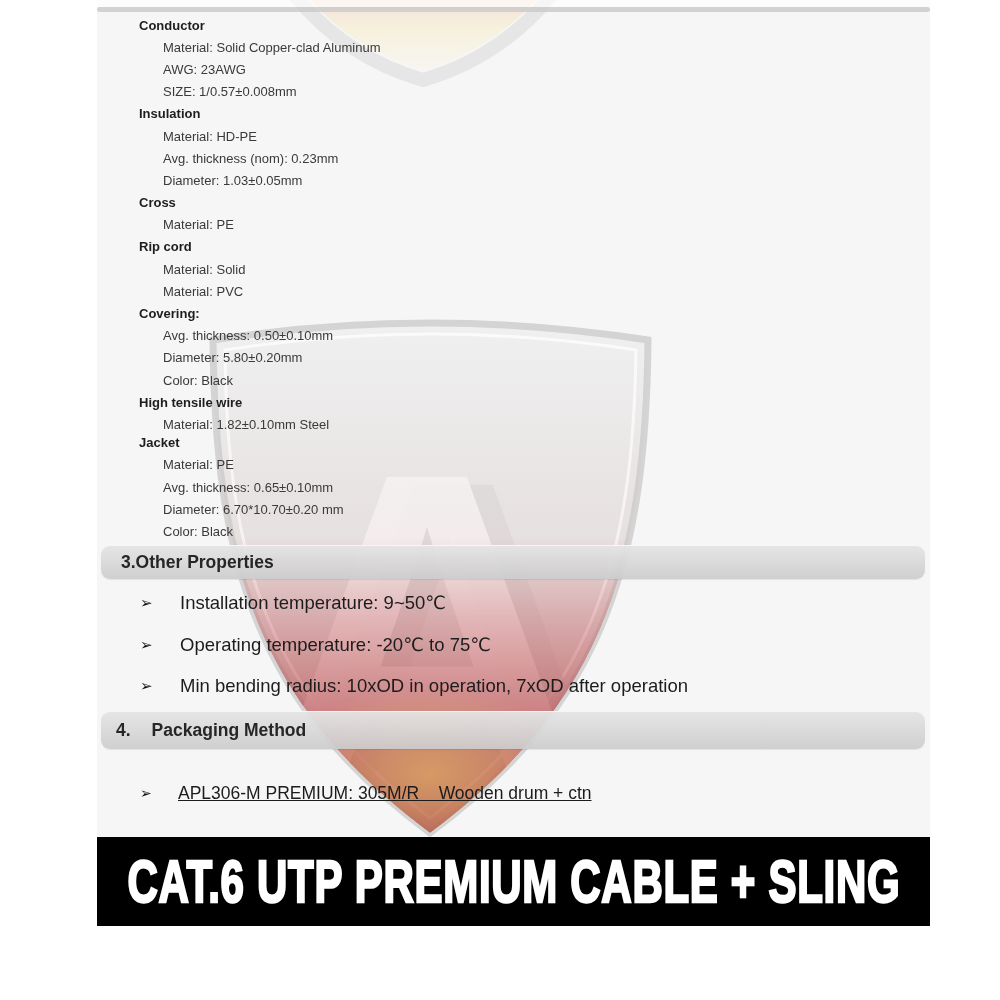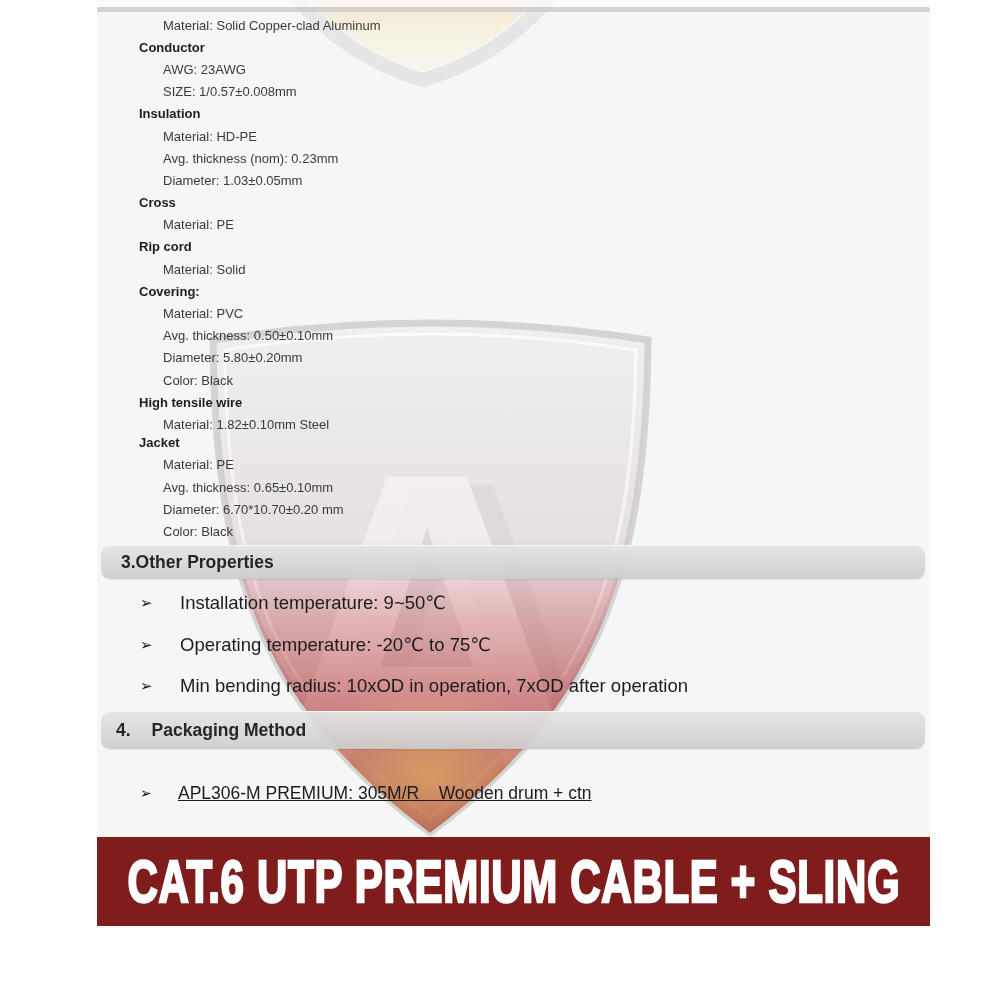--- a/index.html
+++ b/index.html
@@ -21,21 +21,21 @@
   #bar4{top:711px;height:38px;padding-left:15px;}
   #bar4 .num{margin-right:21px;}
   .bullet{position:absolute;left:43px;right:10px;height:24px;display:flex;align-items:center;font-size:18.5px;color:#1c1c1c;}
   .bullet .arrow{width:40px;font-size:15px;color:#111;flex:0 0 40px;}
   .b1{top:591px;}
   .b2{top:633px;}
   .b3{top:674px;}
   .b4{top:781px;font-size:17.5px;}
   .b4 .arrow{flex-basis:38px;width:38px;font-size:14px;}
   .pre{white-space:pre;text-decoration:underline;}
-  .banner{position:absolute;top:837px;left:0;right:0;height:89px;background:#7f1d1d;
+  .banner{position:absolute;top:837px;left:0;right:0;height:89px;background:#000000;
     display:flex;align-items:center;justify-content:center;overflow:hidden;}
   .banner-text{color:#ffffff;font-size:60px;font-weight:800;letter-spacing:1px;white-space:nowrap;
     transform:scaleX(.70);-webkit-text-stroke:2.5px #ffffff;}
 </style>
 </head>
 <body>
 
 <div class="page">
 
   <svg class="wm" viewBox="0 0 833 926" aria-hidden="true">
@@ -80,34 +80,34 @@
       </g>
       <path d="M 116 340 Q 333 306 551 340 C 549 565 505 705 333 833 C 161 705 118 565 116 340 Z" fill="url(#shieldRed)"></path>
       <ellipse cx="333" cy="775" rx="150" ry="90" fill="url(#goldGlow)"></ellipse>
     </g>
   </svg>
 
   <div class="topcap"></div>
   <div class="divider"></div>
 
   <div class="spec">
+    <div class="row g">Conductor</div>
     <div class="row s">Material: Solid Copper-clad Aluminum</div>
-    <div class="row g">Conductor</div>
     <div class="row s">AWG: 23AWG</div>
     <div class="row s">SIZE: 1/0.57±0.008mm</div>
     <div class="row g">Insulation</div>
     <div class="row s">Material: HD-PE</div>
     <div class="row s">Avg. thickness (nom): 0.23mm</div>
     <div class="row s">Diameter: 1.03±0.05mm</div>
     <div class="row g">Cross</div>
     <div class="row s">Material: PE</div>
     <div class="row g">Rip cord</div>
     <div class="row s">Material: Solid</div>
+    <div class="row s">Material: PVC</div>
     <div class="row g">Covering:</div>
-    <div class="row s">Material: PVC</div>
     <div class="row s">Avg. thickness: 0.50±0.10mm</div>
     <div class="row s">Diameter: 5.80±0.20mm</div>
     <div class="row s">Color: Black</div>
     <div class="row g">High tensile wire</div>
     <div class="row s">Material: 1.82±0.10mm Steel</div>
     <div class="row g tight">Jacket</div>
     <div class="row s">Material: PE</div>
     <div class="row s">Avg. thickness: 0.65±0.10mm</div>
     <div class="row s">Diameter: 6.70*10.70±0.20 mm</div>
     <div class="row s">Color: Black</div>

